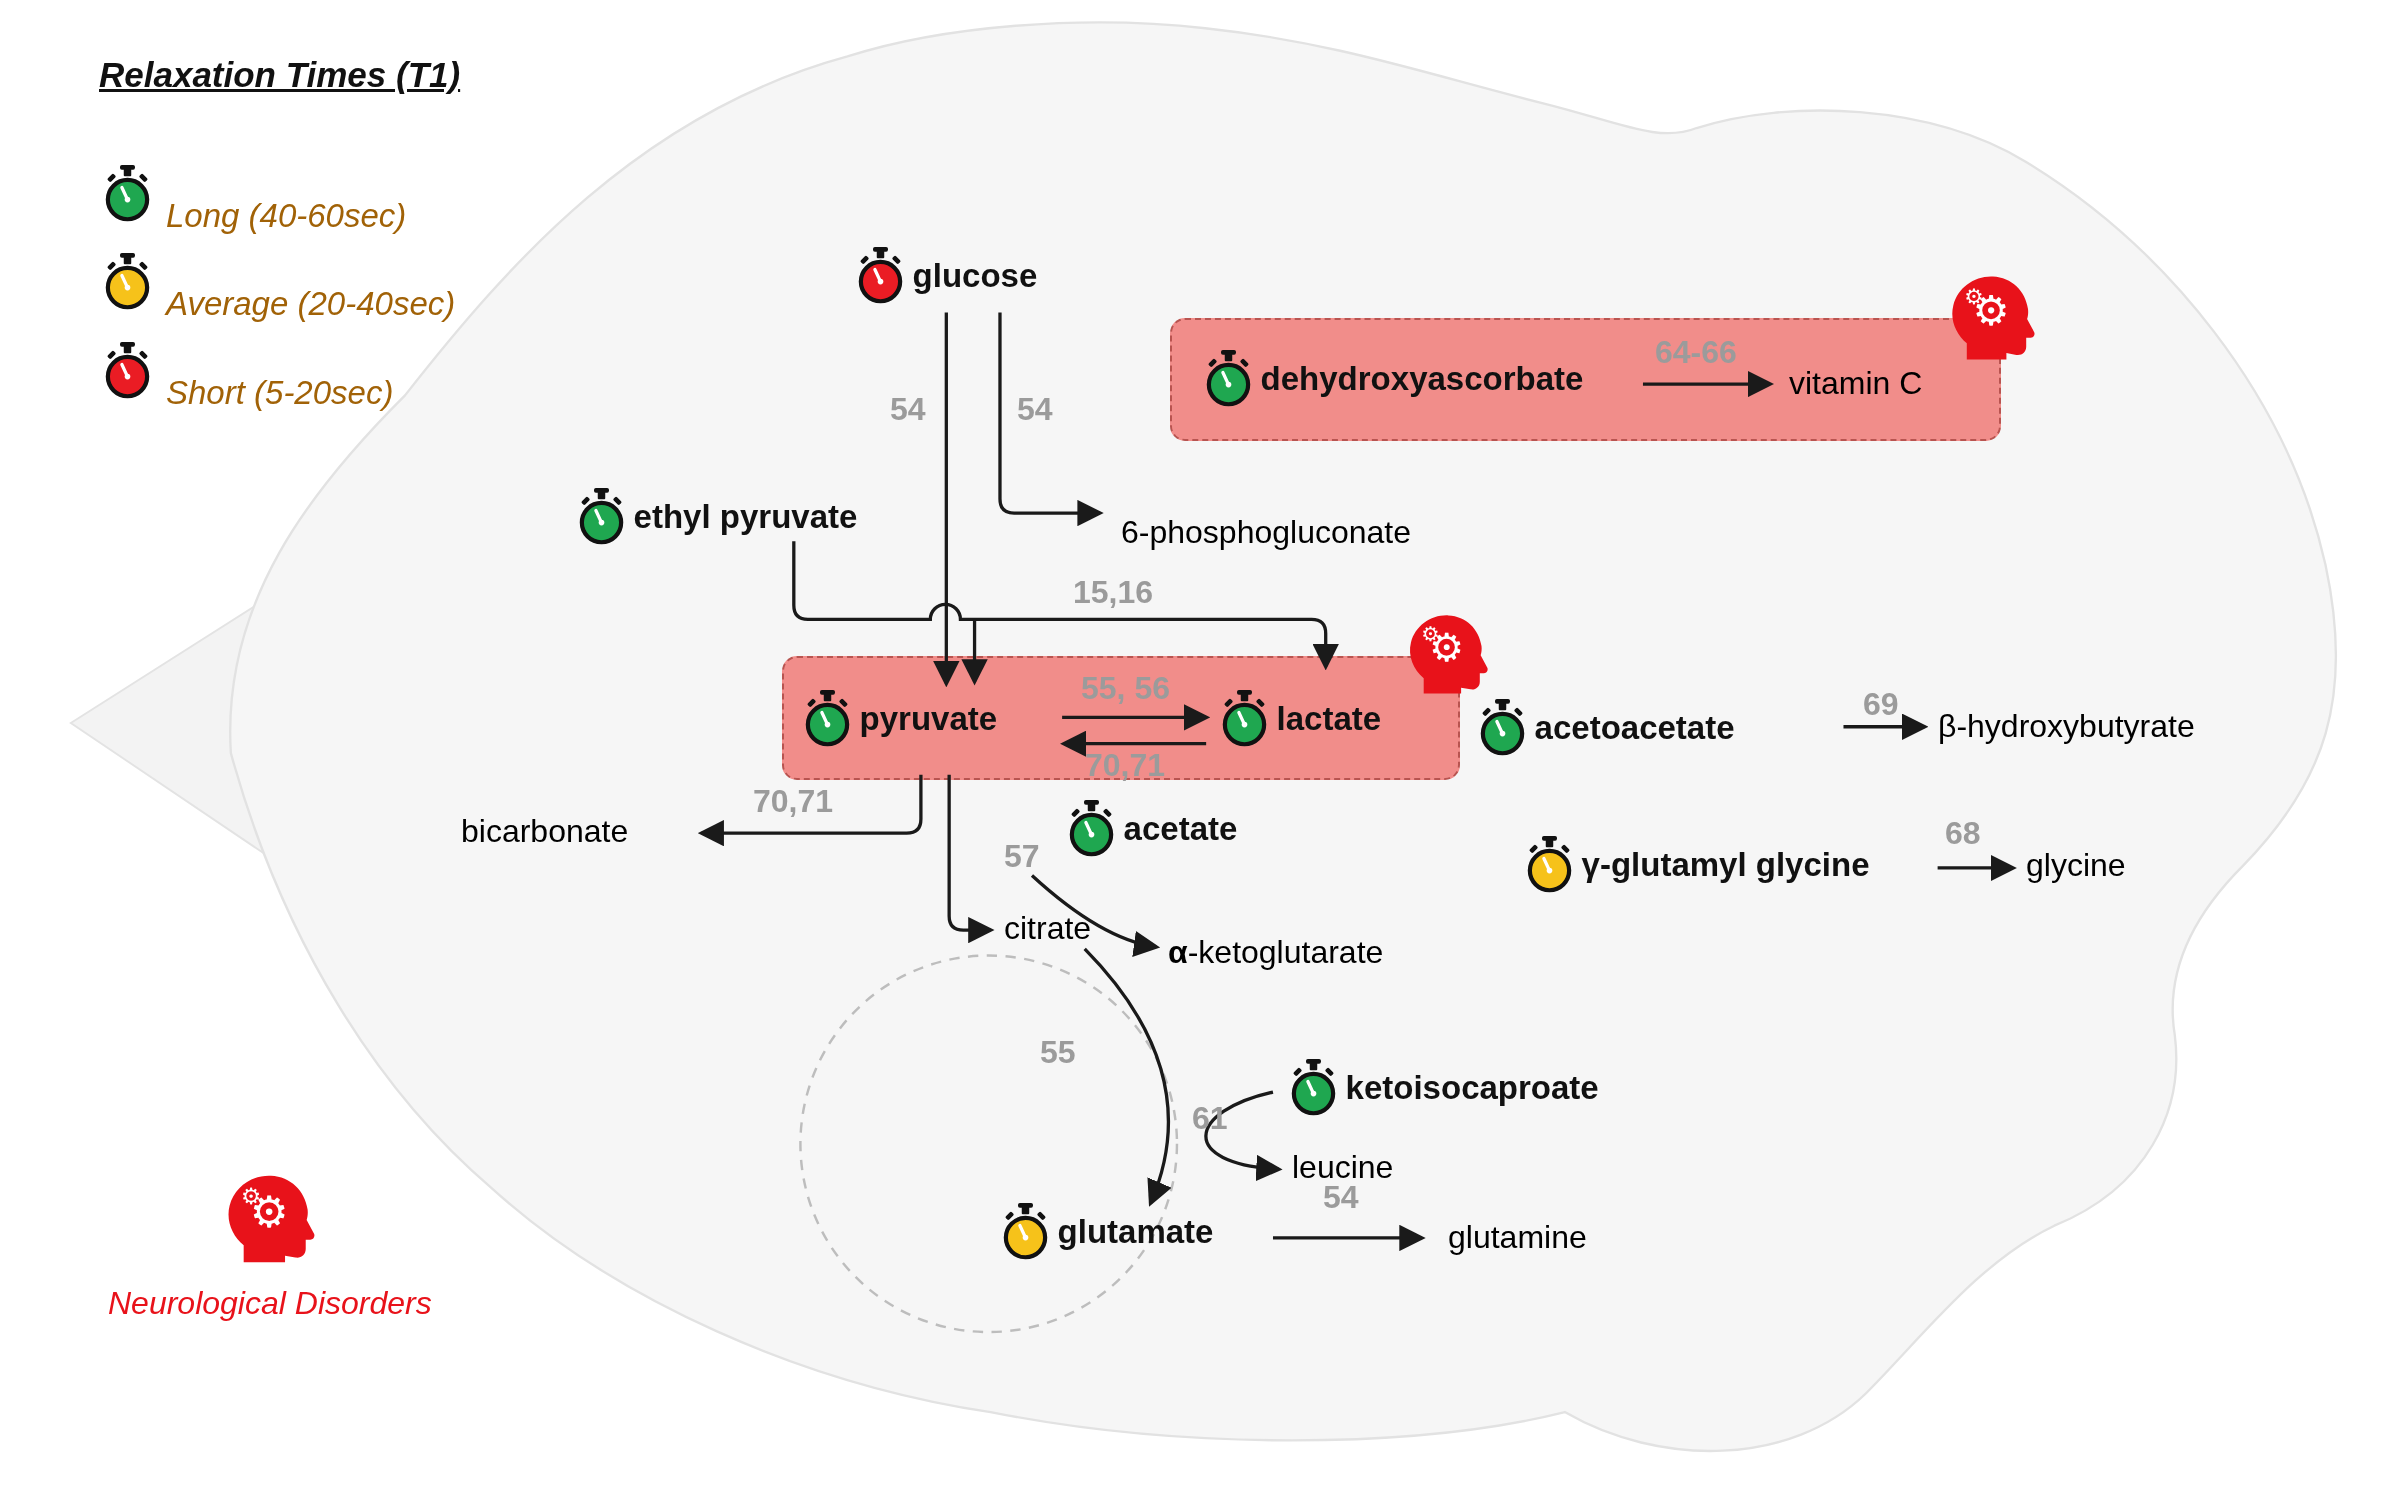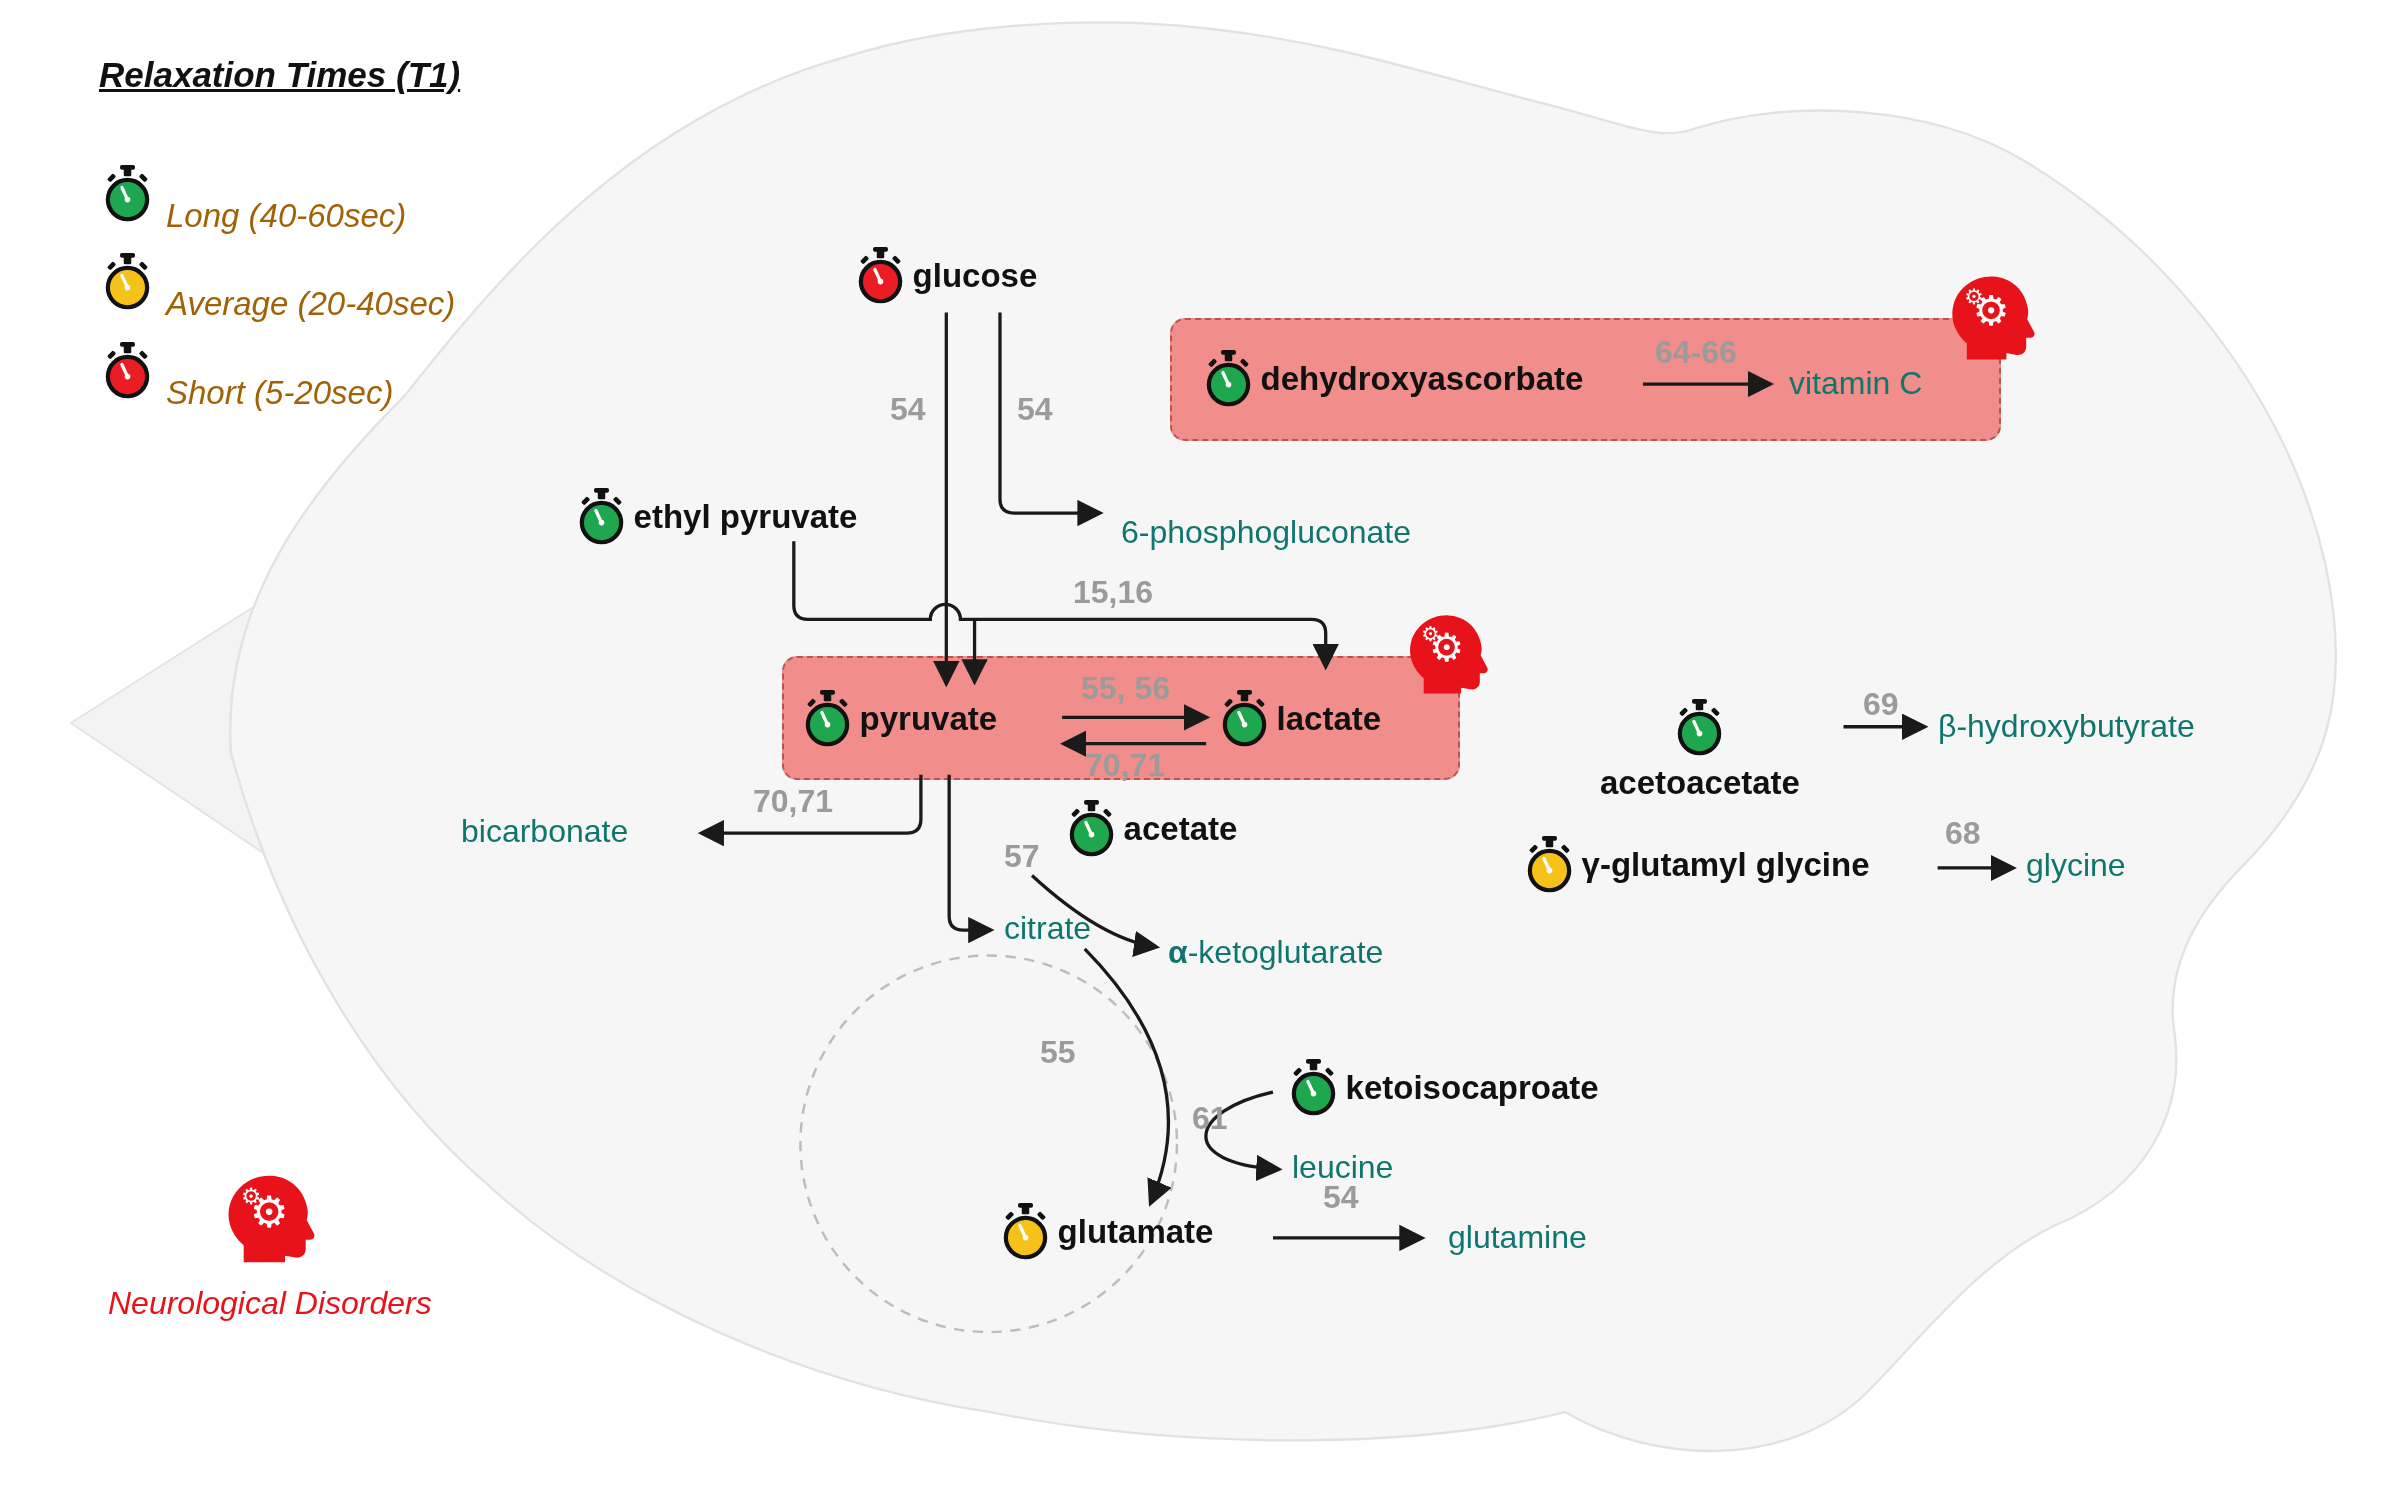--- a/index.html
+++ b/index.html
@@ -6,21 +6,21 @@
   body{font-family:"Liberation Sans", sans-serif;}
   .canvas{position:relative;width:2401px;height:1510px;overflow:hidden;background:#ffffff;}
   .layer{position:absolute;left:0;top:0;width:2401px;height:1510px;}
   .brain-layer{z-index:0;}
   .box{position:absolute;background:rgba(240,112,108,0.78);border:2.8px dashed #b85450;border-radius:15px;z-index:1;}
   .arrow-layer{z-index:2;pointer-events:none;}
   .ln{fill:none;stroke:#1a1a1a;stroke-width:3.5;}
   .tca{fill:none;stroke:#bdbdbd;stroke-width:2.6;stroke-dasharray:11 9;}
   .node{position:absolute;display:flex;align-items:center;gap:6.6px;z-index:3;}
   .node .lbl{font-weight:700;font-size:33px;color:#111;white-space:nowrap;}
-  .txt{position:absolute;font-size:32px;color:#0f766e;white-space:nowrap;z-index:3;}
+  .txt{position:absolute;font-size:32px;color:#000000;white-space:nowrap;z-index:3;}
   .txt b{font-weight:700;}
   .ref{position:absolute;font-size:32px;font-weight:700;color:#9b9b9b;white-space:nowrap;z-index:3;}
   .sw{width:51px;height:58px;flex:0 0 auto;}
   .sw-long{color:#1fa750;}
   .sw-average{color:#f6c21a;}
   .sw-short{color:#ea1c24;}
   .head-icon{position:absolute;z-index:4;}
   .legend{position:absolute;left:99px;top:55px;z-index:5;}
   .legend-title{font-size:35px;font-weight:700;font-style:italic;text-decoration:underline;color:#111;white-space:nowrap;}
   .legend-item{position:absolute;display:flex;align-items:center;gap:13px;z-index:5;}
@@ -150,21 +150,21 @@
         <use href="#stopwatch"></use>
       </svg>
     <span class="lbl">pyruvate</span>
   </div>
   <div class="node" style="left:1219px;top:690px;">
     <svg class="sw sw-long" viewBox="0 0 54 62" width="51" height="58">
         <use href="#stopwatch"></use>
       </svg>
     <span class="lbl">lactate</span>
   </div>
-  <div class="node" style="left:1600px;top:699px;flex-direction:column;">
+  <div class="node" style="left:1477px;top:699px;">
     <svg class="sw sw-long" viewBox="0 0 54 62" width="51" height="58">
         <use href="#stopwatch"></use>
       </svg>
     <span class="lbl">acetoacetate</span>
   </div>
   <div class="node" style="left:1066px;top:800px;">
     <svg class="sw sw-long" viewBox="0 0 54 62" width="51" height="58">
         <use href="#stopwatch"></use>
       </svg>
     <span class="lbl">acetate</span>

